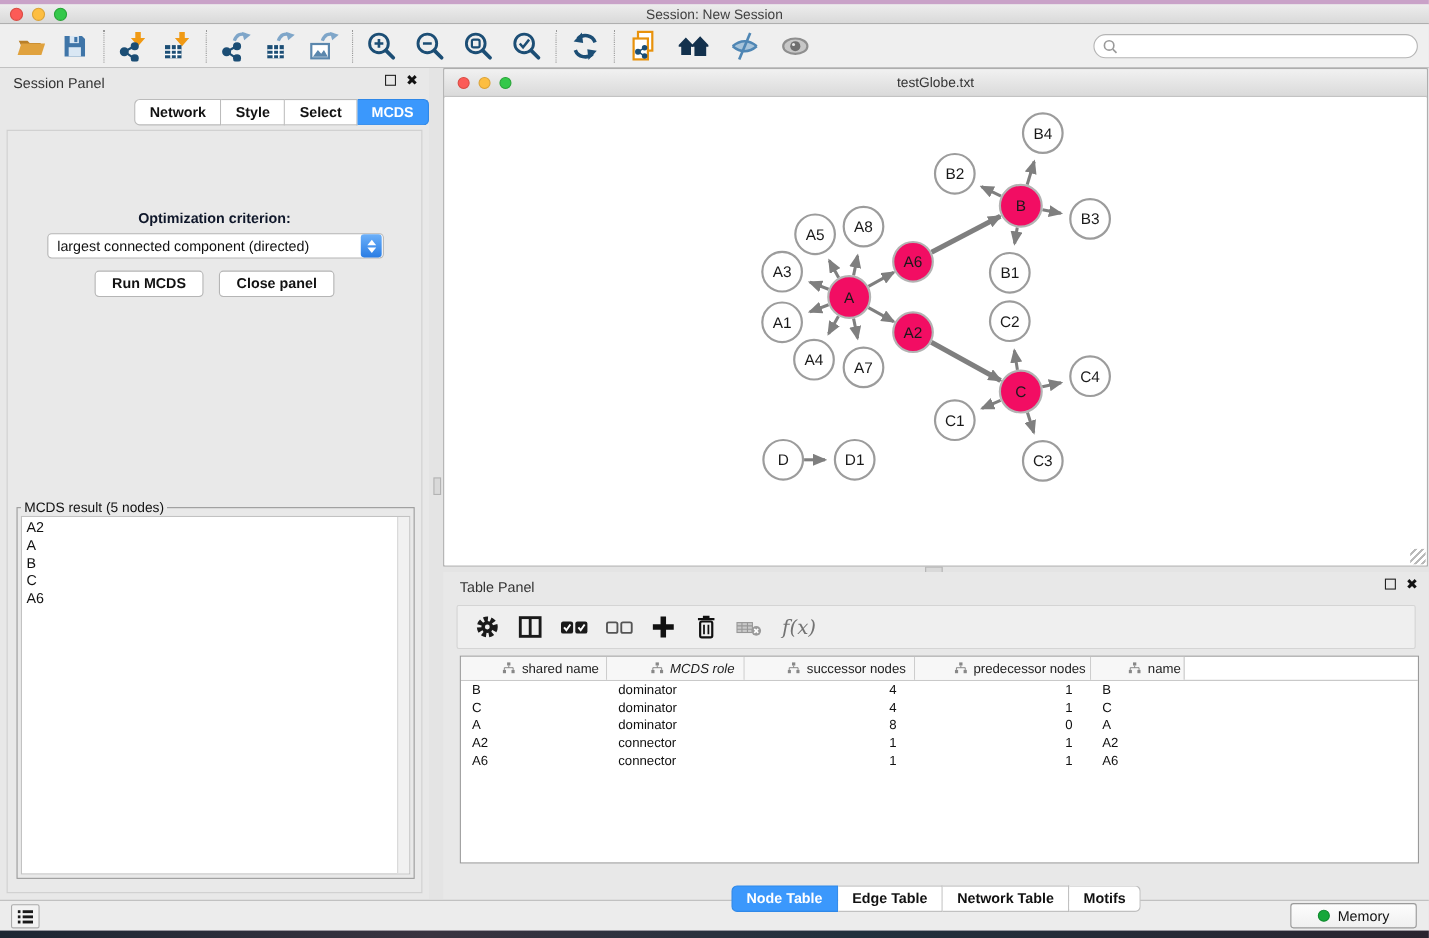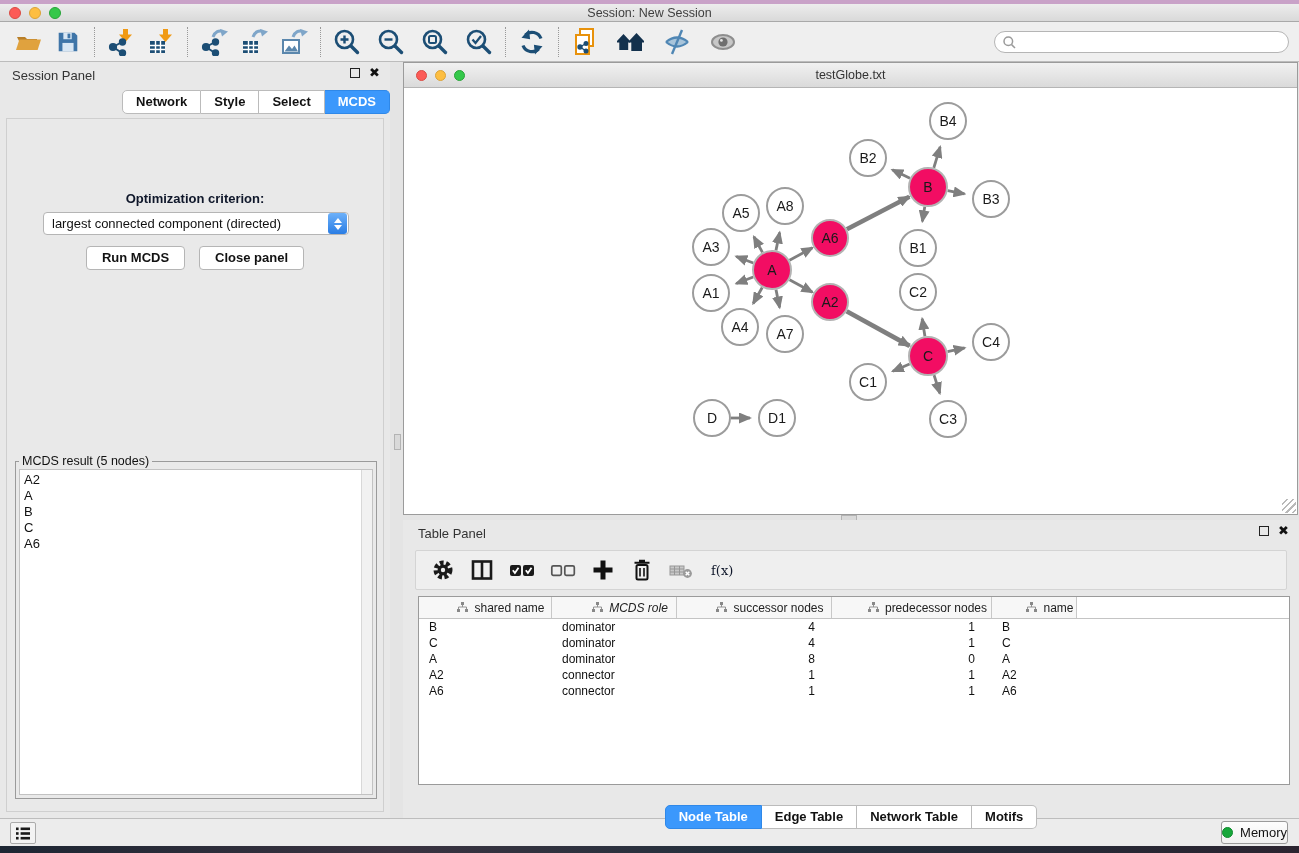--- a/index.html
+++ b/index.html
@@ -71,33 +71,33 @@
   .resize-grip { position:absolute; right:1px; bottom:1px; width:14px; height:14px;
      background:repeating-linear-gradient(135deg, transparent 0 3px, #b9b9b9 3px 4.5px); }
 
   
   .h-grip { position:absolute; left:438px; top:453px; width:16px; height:6px; background:#d9d9d9; border:1px solid #b3b3b3; }
 
   
   .table-panel { position:absolute; left:0; top:458px; right:0; bottom:0; background:#e8e8e8; }
   .tp-toolbar { position:absolute; left:12px; right:12px; top:30px; height:40px; background:#efefef; border:1px solid #d4d4d4; border-radius:2px; display:flex; align-items:center; gap:13px; padding-left:14px; }
   .tp-btn { display:flex; align-items:center; justify-content:center; height:30px; }
-  .fx-label { font-family:"DejaVu Serif",serif; font-size:13px; color:#0f172a; margin-left:2px; }
+  .fx-label { font-family:"DejaVu Serif",serif; font-style:italic; font-size:18px; color:#737373; margin-left:2px; }
   .node-table { position:absolute; left:15px; right:9px; top:76px; height:189px; background:#fff; border:1px solid #9a9a9a; overflow:hidden; }
   .nt-header { display:flex; height:22px; border-bottom:1px solid #c4c4c4; font-size:12px; color:#222; }
   .nt-hcell { display:flex; align-items:center; justify-content:center; gap:6px; background:#f7f7f7; border-right:1px solid #c8c8c8; height:100%;padding-left:32px; }
   .nt-row { display:flex; height:16px; font-size:12px; color:#111; align-items:center; }
   .nt-cell { padding:0 10px; white-space:nowrap; overflow:hidden; }
   .nt-cell.num { text-align:right; padding-right:17px; }
   .table-tabs { position:absolute; left:0; right:0; top:283px; display:flex; justify-content:center; }
 
   
   .statusbar { position:relative; height:28px; background:#ececec; border-top:1px solid #bdbdbd; }
   .list-btn { position:absolute; left:10px; top:3px; width:26px; height:22px; background:#f3f3f3; border:1px solid #ababab; border-radius:2px; display:flex; align-items:center; justify-content:center; }
-  .memory-btn { position:absolute; right:11px; top:2px; height:23px; background:linear-gradient(#fdfdfd,#f0f0f0); border:1px solid #9a9a9a; border-radius:3px; display:flex; align-items:center; gap:7px; padding:0 0; font-size:13px; color:#111; }
+  .memory-btn { position:absolute; right:11px; top:2px; height:23px; background:linear-gradient(#fdfdfd,#f0f0f0); border:1px solid #9a9a9a; border-radius:3px; display:flex; align-items:center; gap:7px; padding:0 24px; font-size:13px; color:#111; }
   .mem-dot { width:11px; height:11px; border-radius:50%; background:#17a73b; border:1px solid #0f8a2e; }
 
   svg { display:block; }
 </style>
 </head>
 <body>
 
 <div class="desktop">
   <div class="app">
 

